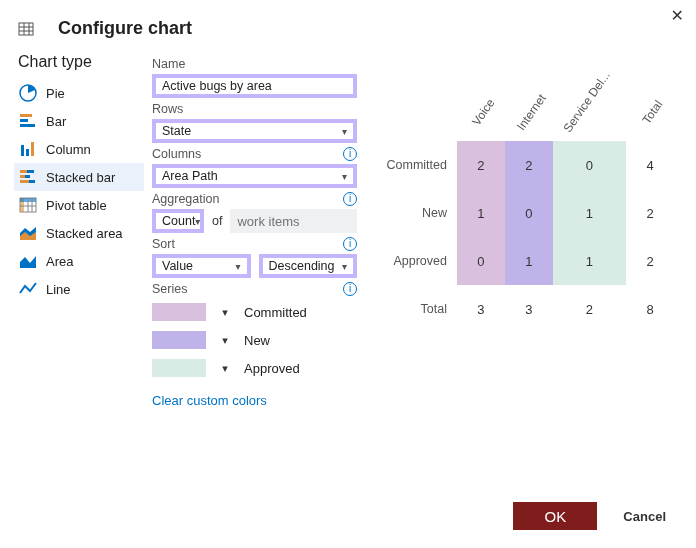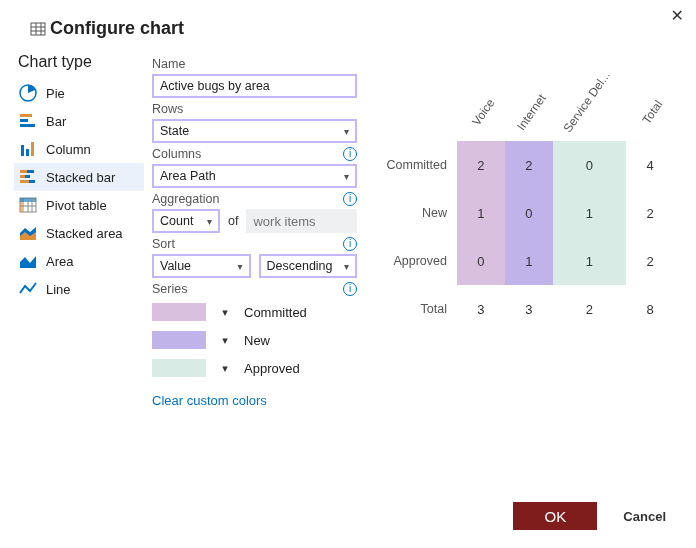--- a/index.html
+++ b/index.html
@@ -1,34 +1,34 @@
 <!DOCTYPE html>
 <html><head>
 <meta charset="utf-8">
 <style>
   * { box-sizing: border-box; }
   html, body { margin:0; padding:0; font-family: "Segoe UI", Arial, sans-serif; font-size:13px; color:#222; background:#fff; }
   .dialog { width:696px; height:548px; position:relative; padding:18px 22px 18px 14px; }
   .close-x { position:absolute; top:6px; right:12px; font-size:16px; color:#333; cursor:pointer; }
-  .title-row { display:flex; align-items:center; gap:4px; margin-bottom:14px; margin-left:16px;}
+  .title-row { display:flex; align-items:center; gap:24px; margin-bottom:14px; margin-left:4px;}
   .title-icon { width:16px; height:16px; display:inline-flex; align-items:center; justify-content:center; }
   .title-text { font-size:18px; font-weight:600; }
   .body-row { display:flex; }
   .ctype-col { width:130px; flex-shrink:0; }
   .ctype-header { font-size:16px; margin-bottom:8px; margin-left:4px; }
   .ctype-item { display:flex; align-items:center; gap:8px; height:28px; padding-left:4px; cursor:pointer; }
   .ctype-item.selected { background:#eaf1fb; }
   .ctype-icon { width:20px; height:20px; display:flex; align-items:center; justify-content:center; }
   .form-col { width:205px; flex-shrink:0; margin-left:8px; }
   .form-label { font-size:12.5px; color:#555; margin-top:4px; margin-bottom:3px; display:flex; align-items:center; justify-content:space-between; }
   .info-icon { width:14px; height:14px; border:1px solid #0072c6; border-radius:50%; color:#0072c6; font-size:10px; display:flex; align-items:center; justify-content:center; line-height:1; cursor:default;}
-  .input, .select { height:24px; border:2px solid #c4b5fd; padding:2px 6px; font-size:12.5px; background:#fff; display:flex; align-items:center; justify-content:space-between; width:100%; cursor:pointer;}
+  .input, .select { height:24px; border:4px solid #c4b5fd; padding:2px 6px; font-size:12.5px; background:#fff; display:flex; align-items:center; justify-content:space-between; width:100%; cursor:pointer;}
   .select .chev { font-size:10px; color:#555; }
   .row2 { display:flex; gap:8px; align-items:center; }
-  .agg-box { width:68px; }
+  .agg-box { width:52px; }
   .of-lbl { font-size:12.5px; color:#333; }
   .wi-box { flex:1; background:#eef0f2; border:1px solid #eef0f2; color:#737373; padding:2px 6px; height:24px; display:flex; align-items:center;}
   .sort-row { display:flex; gap:8px; }
   .sort-row .select { flex:1; }
   .series-item { display:flex; align-items:center; gap:12px; height:26px; margin-bottom:2px;}
   .swatch { width:54px; height:18px; }
   .series-chev { width:14px; text-align:center; color:#333; font-size:11px; cursor:pointer;}
   .series-label { font-size:13px; }
   .clear-link { color:#0072c6; font-size:13px; margin-top:12px; cursor:pointer; }
   .preview-col { flex:1; display:flex; justify-content:center; padding-top:28px; padding-left:20px;}

